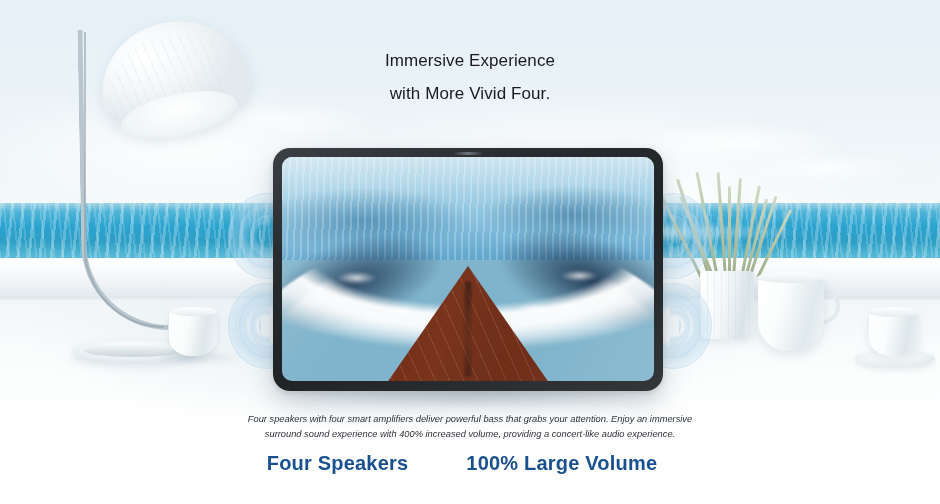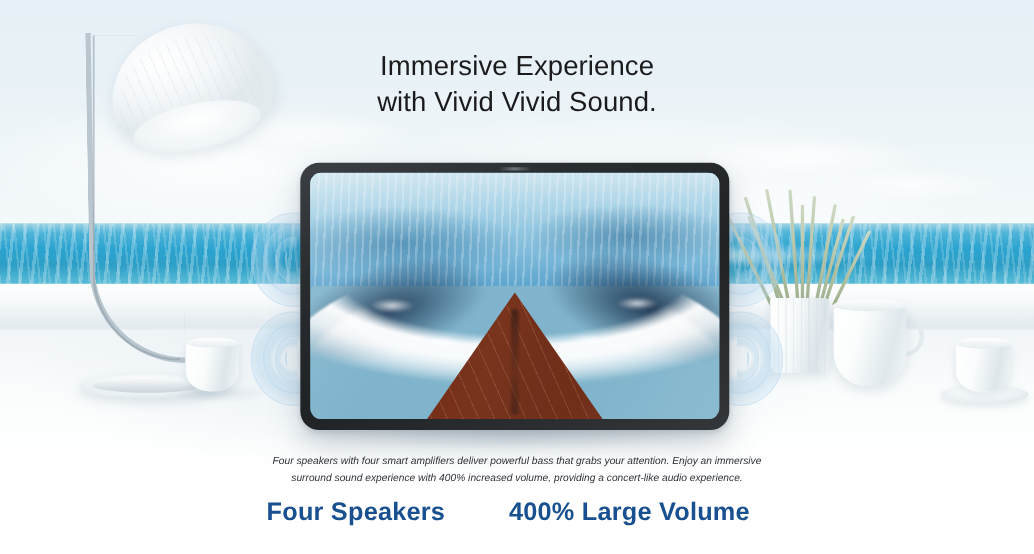--- a/index.html
+++ b/index.html
@@ -301,34 +301,34 @@
     position:absolute; left:262px; top:386px; width:412px; height:22px;
     border-radius:50%;
     background:radial-gradient(ellipse at 50% 40%, rgba(150,168,180,.40), rgba(255,255,255,0) 72%);
     filter:blur(3px);
   }
 
   
   .headline {
     position:absolute; left:0; top:44px; width:940px;
     text-align:center; color:#1b1b1d;
-    font-size:25px; line-height:33px; font-weight:400;
+    font-size:17px; line-height:33px; font-weight:400;
     letter-spacing:.1px;
   }
   .headline span { display:block; }
   .body-copy {
     position:absolute; left:0; top:412px; width:940px;
     text-align:center; color:#2d3238;
     font-size:9.3px; line-height:15px; font-weight:400;
   }
   .body-copy span { display:block;font-style:italic; }
   .features {
     position:absolute; left:0; top:452px; width:924px;
     display:flex; justify-content:center; align-items:baseline; gap:58px;
-    color:#19508f; font-size:23px; font-weight:600; letter-spacing:.2px;
+    color:#19508f; font-size:20px; font-weight:600; letter-spacing:.2px;
   }
 </style>
 </head>
 <body>
 
 <div class="stage">
 
   <div class="sky"></div>
   <div class="clouds"></div>
   <div class="ocean"></div>
@@ -411,26 +411,26 @@
       <div class="hull"></div>
       <div class="hull-shade"></div>
       <div class="hull-scratches"></div>
       <div class="hull-seam"></div>
       <div class="screen-gloss"></div>
     </div>
   </div>
 
   <div class="headline">
     <span>Immersive Experience</span>
-    <span>with Vivid Vivid Sound.</span>
+    <span>with More Vivid Four.</span>
   </div>
 
   <div class="body-copy">
     <span>Four speakers with four smart amplifiers deliver powerful bass that grabs your attention. Enjoy an immersive</span>
     <span>surround sound experience with 400% increased volume, providing a concert-like audio experience.</span>
   </div>
 
   <div class="features">
     <div>Four Speakers</div>
-    <div>400% Large Volume</div>
+    <div>100% Large Volume</div>
   </div>
 
 </div>
 
 </body></html>

